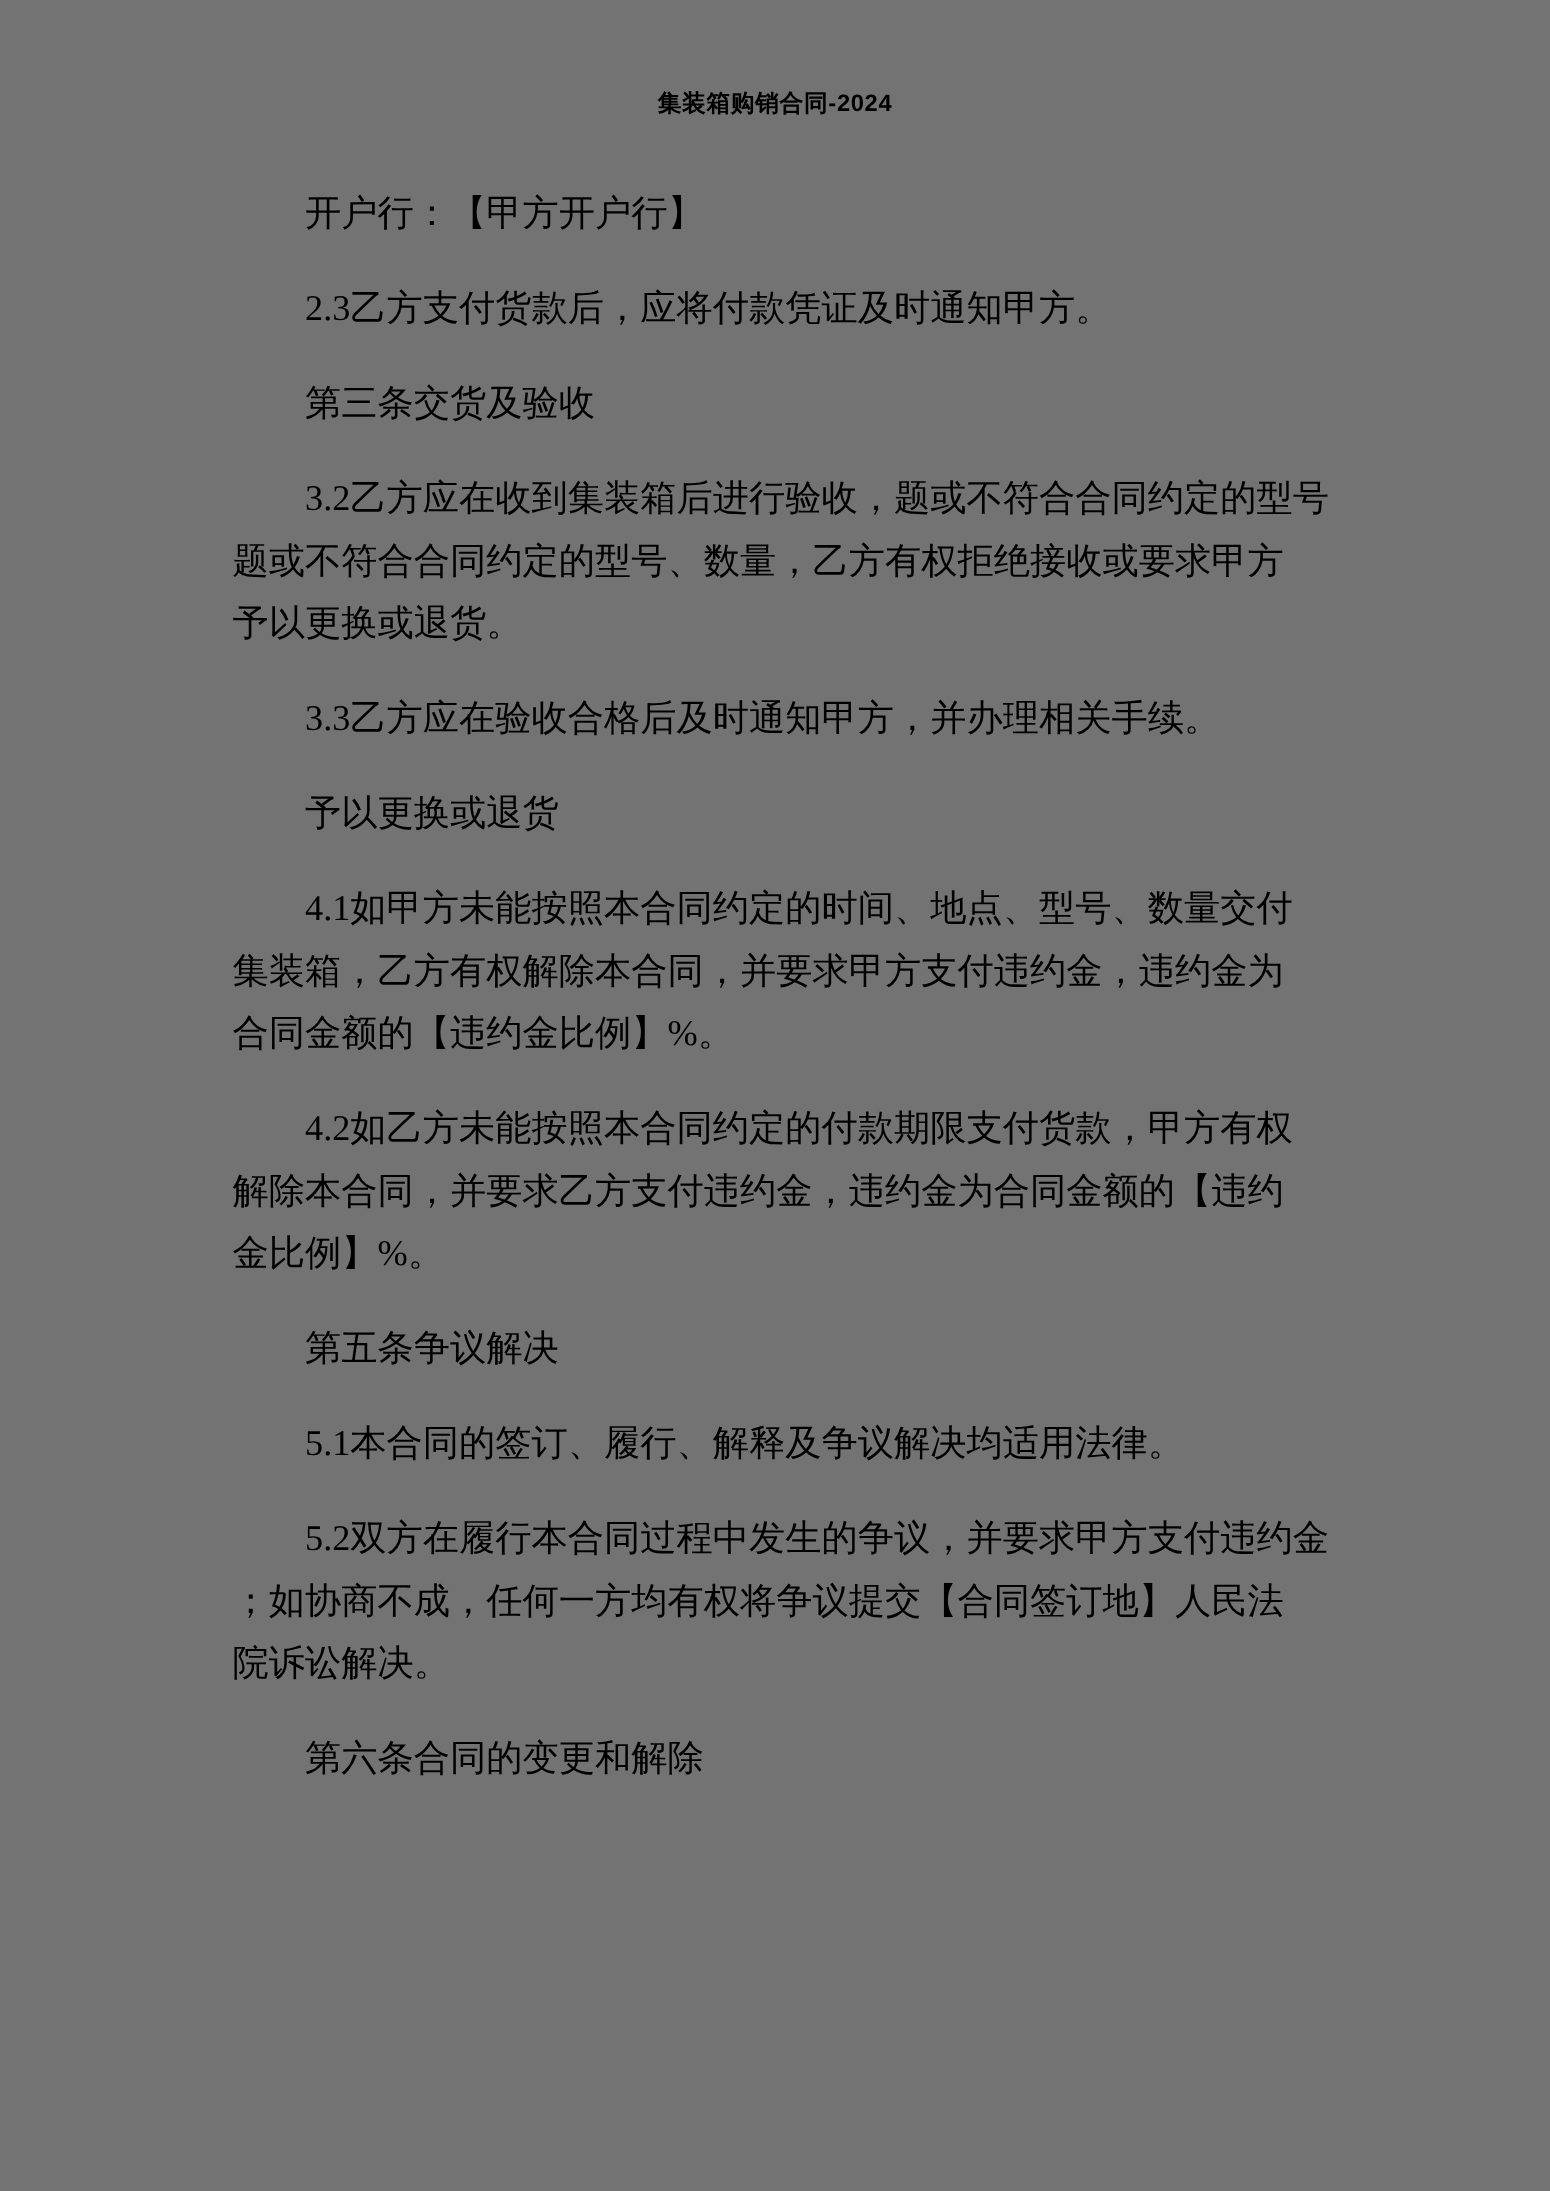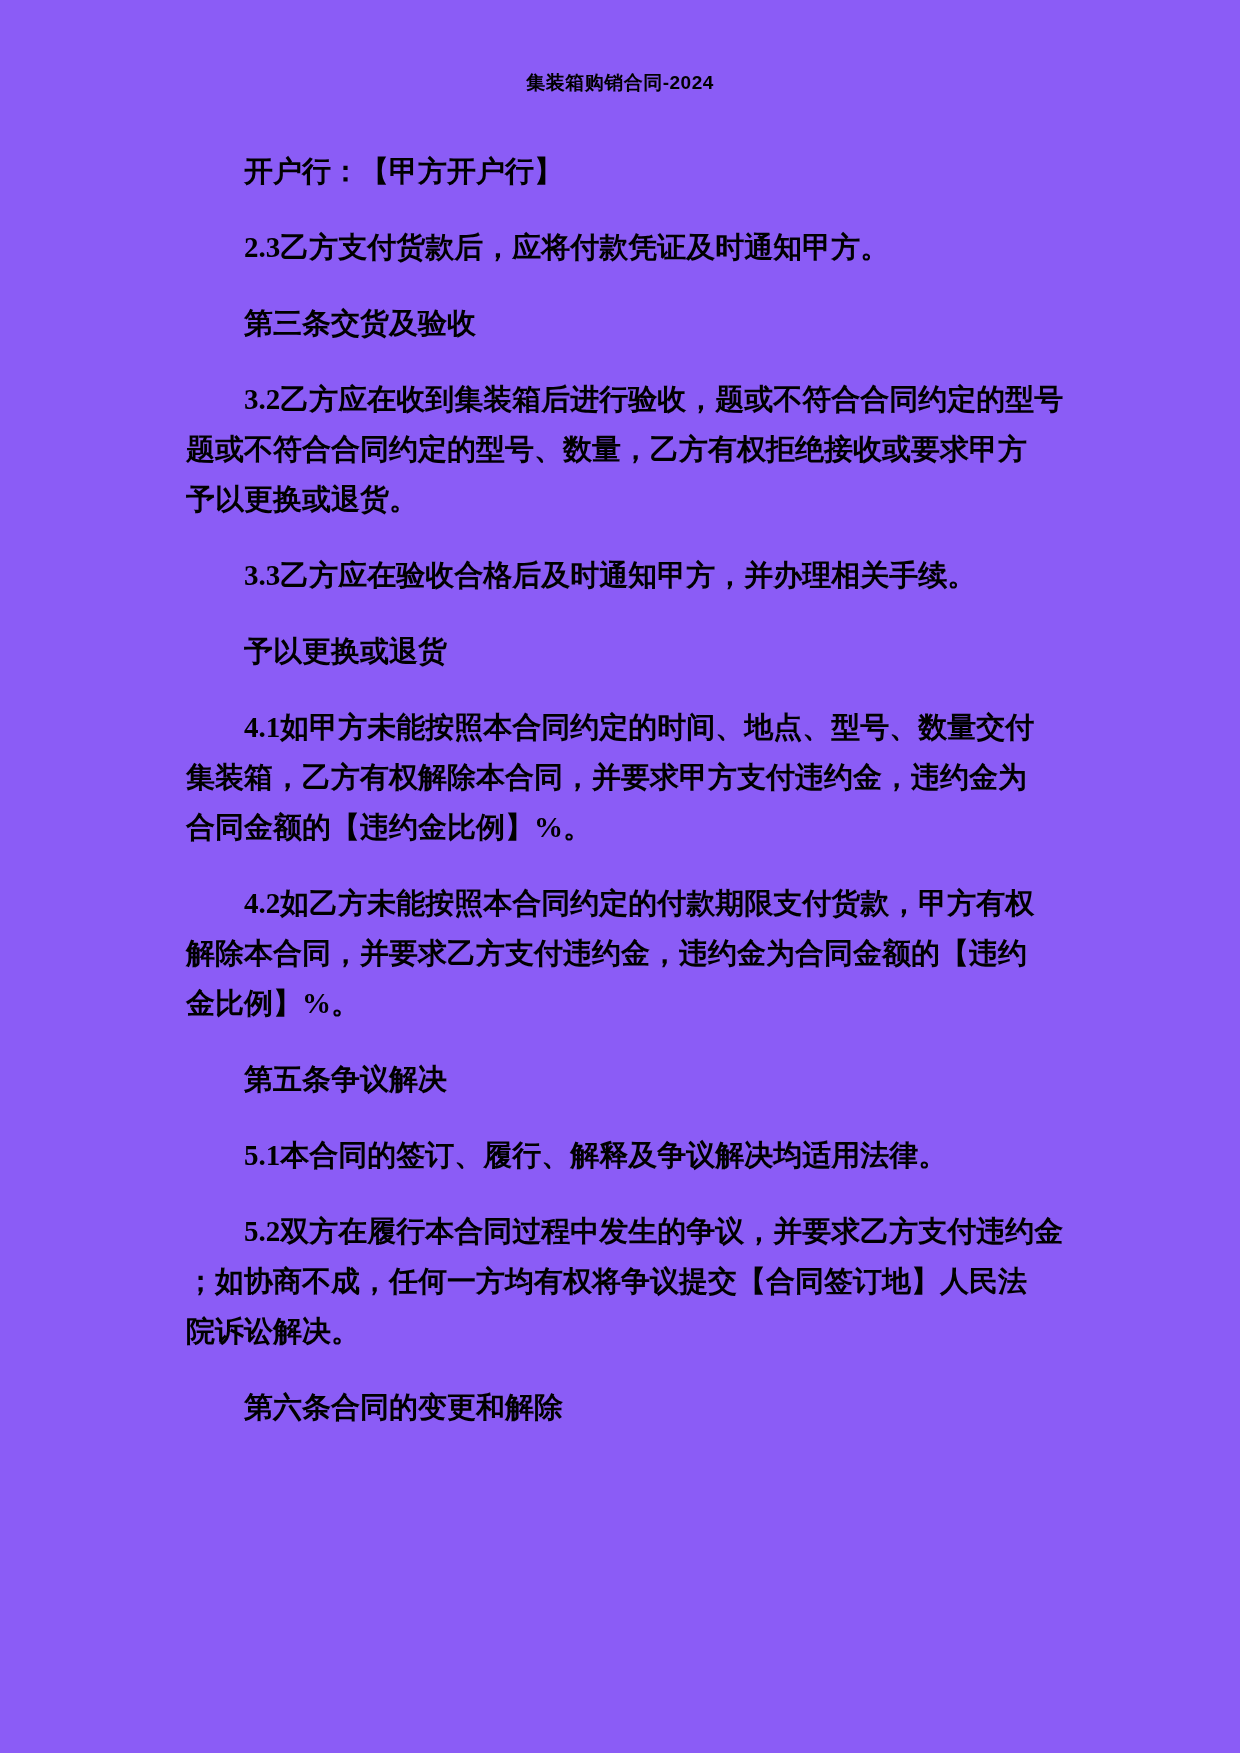--- a/index.html
+++ b/index.html
@@ -1,21 +1,21 @@
 <!DOCTYPE html>
 <html><head>
 <meta charset="utf-8">
 <style>
   * { margin: 0; padding: 0; box-sizing: border-box; }
   html, body { background: #ffffff; }
   .page {
     position: relative;
     width: 1240px;
     height: 1753px;
-    background: #8b5cf6;
+    background: #737373;
     color: #000000;
     font-family: "Liberation Serif", "DejaVu Serif", serif;
     overflow: hidden;
   }
   .doc-header {
     position: absolute;
     top: 70px;
     left: 0;
     width: 100%;
     text-align: center;
@@ -26,21 +26,21 @@
     font-size: 19px;
     letter-spacing: 0.5px;
     color: #000000;
   }
   .doc-body {
     position: absolute;
     top: 146px;
     left: 186px;
     width: 880px;
   }
-  .para { margin: 0 0 26px 0; font-weight: bold; }
+  .para { margin: 0 0 26px 0; }
   .line {
     display: block;
     font-size: 29px;
     line-height: 50px;
     white-space: nowrap;
     letter-spacing: 0;
   }
   .indent { padding-left: 58px; }
 </style>
 </head>
@@ -95,21 +95,21 @@
 
     <p class="para">
       <span class="line indent">第五条争议解决</span>
     </p>
 
     <p class="para">
       <span class="line indent">5.1本合同的签订、履行、解释及争议解决均适用法律。</span>
     </p>
 
     <p class="para">
-      <span class="line indent">5.2双方在履行本合同过程中发生的争议，并要求乙方支付违约金</span>
+      <span class="line indent">5.2双方在履行本合同过程中发生的争议，并要求甲方支付违约金</span>
       <span class="line">；如协商不成，任何一方均有权将争议提交【合同签订地】人民法</span>
       <span class="line">院诉讼解决。</span>
     </p>
 
     <p class="para">
       <span class="line indent">第六条合同的变更和解除</span>
     </p>
 
   </main>
 </div>

